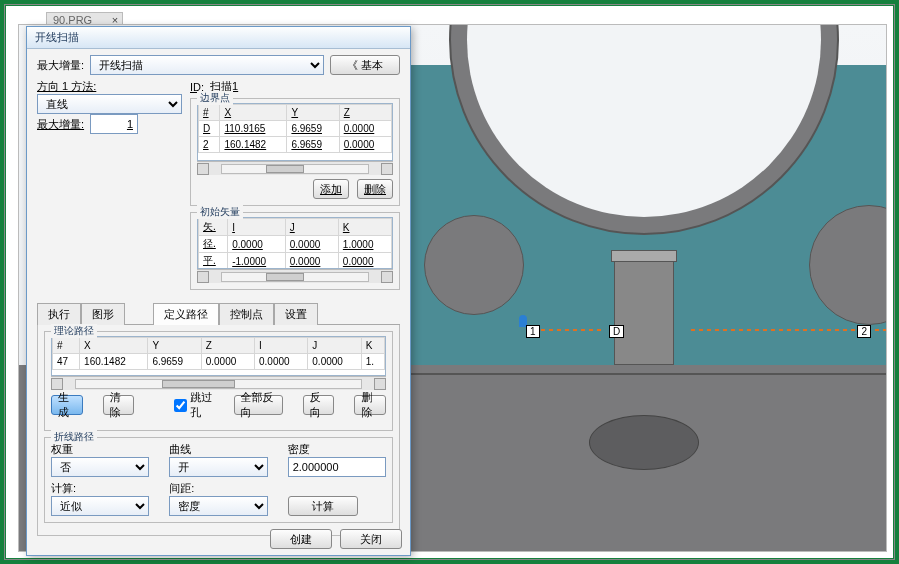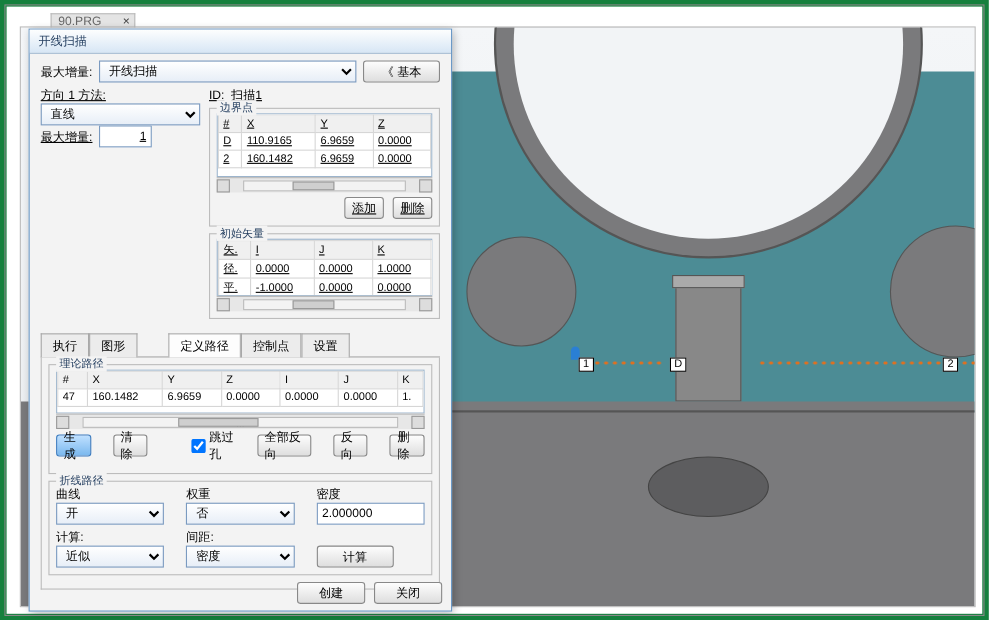--- a/index.html
+++ b/index.html
@@ -251,26 +251,26 @@
             <span class="btn sm">全部反向</span>
             <span class="btn sm">反向</span>
             <span class="btn sm">删除</span>
           </div>
         </div>
 
         <div class="group">
           <span class="gtitle">折线路径</span>
           <div class="half">
             <div>
+              <div class="lbl">权重</div>
+              <select style="width:100%"><option>否</option></select>
+            </div>
+            <div>
               <div class="lbl">曲线</div>
               <select style="width:100%"><option>开</option></select>
-            </div>
-            <div>
-              <div class="lbl">权重</div>
-              <select style="width:100%"><option>否</option></select>
             </div>
             <div>
               <div class="lbl">密度</div>
               <input type="text" style="width: 100%;" value="2.000000">
             </div>
           </div>
           <div class="half" style="margin-top:4px">
             <div>
               <div class="lbl">计算:</div>
               <select style="width:100%"><option>近似</option></select>

